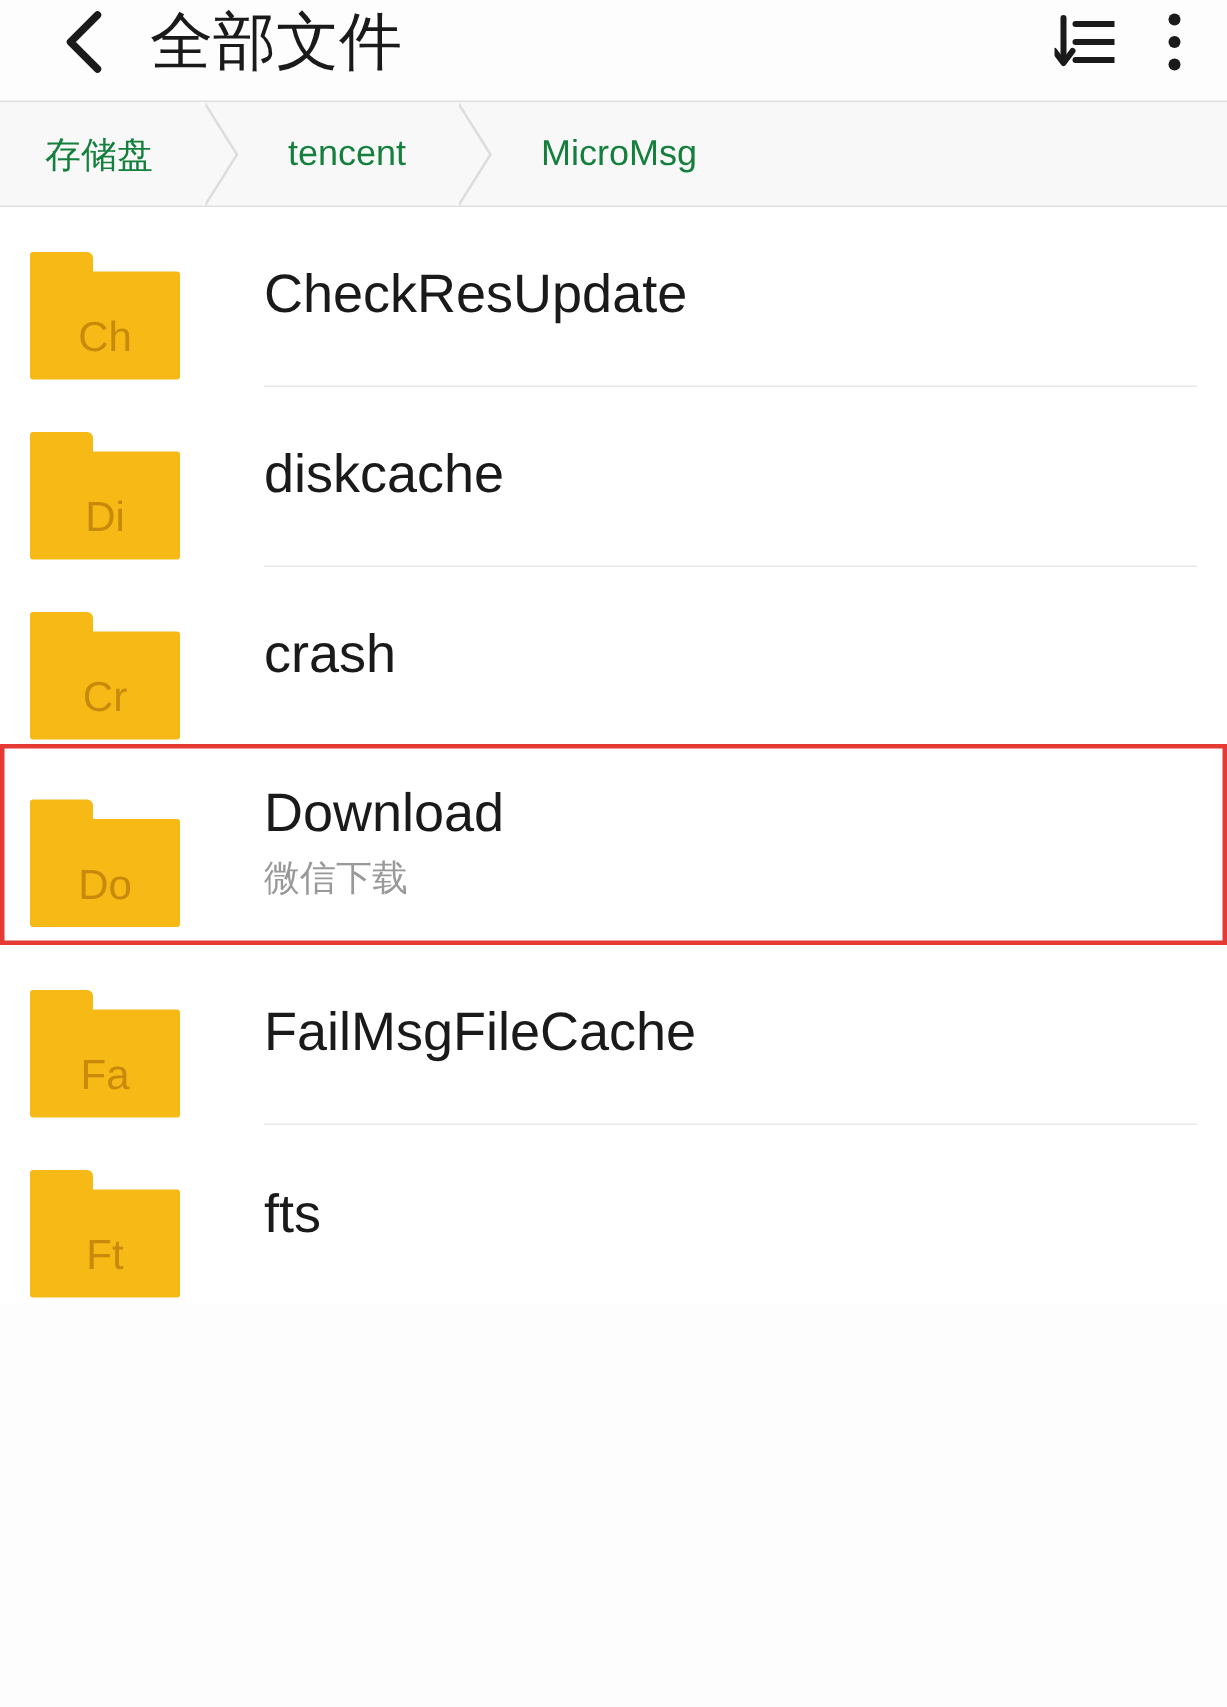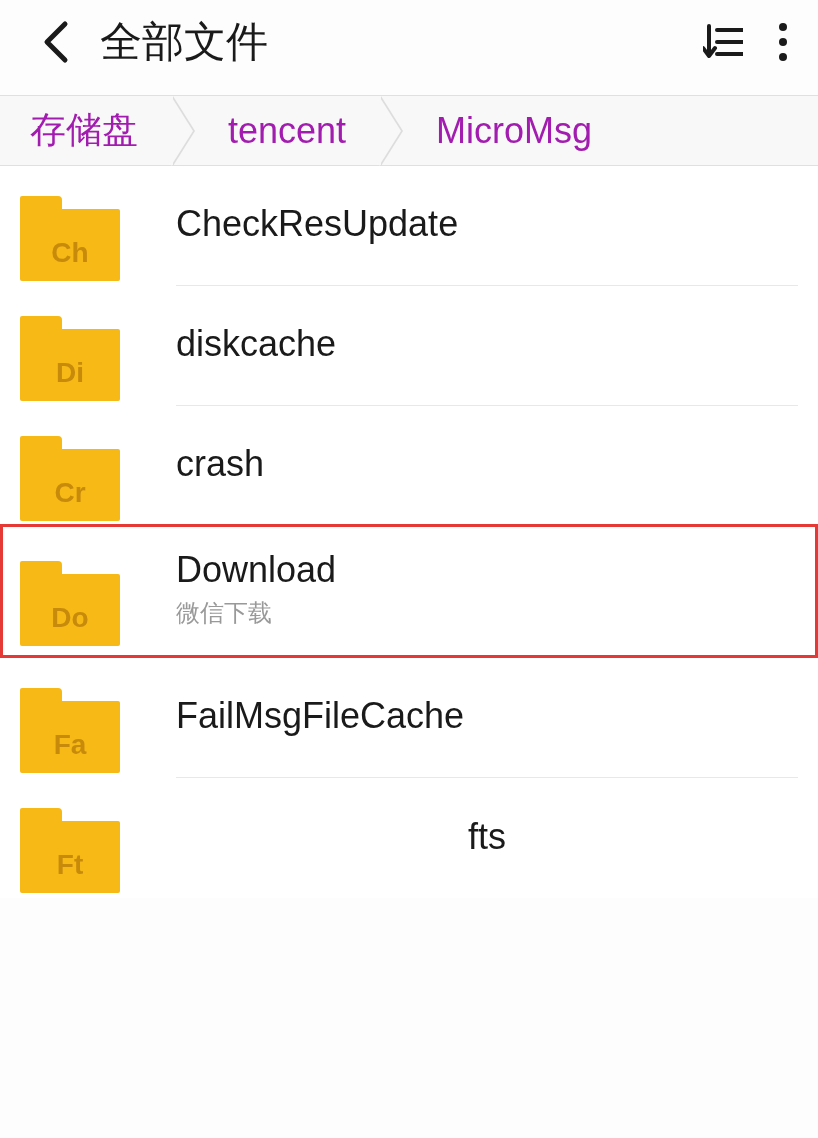--- a/index.html
+++ b/index.html
@@ -4,21 +4,21 @@
   <style>
     * { margin: 0; padding: 0; box-sizing: border-box; }
     body {
       width: 818px;
       height: 1138px;
       background: #fdfdfd;
       font-family: -apple-system, "Helvetica Neue", Arial, sans-serif;
       overflow: hidden;
     }
     .header {
-      height: 96px;
+      height: 68px;
       display: flex;
       align-items: center;
       padding: 0 20px 12px 30px;
       border-bottom: 1px solid #e0e0e0;
     }
     .back-btn {
       width: 50px;
       height: 50px;
       display: flex;
       align-items: center;
@@ -55,22 +55,22 @@
       align-items: center;
       background: #f8f8f8;
       border-bottom: 1px solid #e0e0e0;
     }
     .crumb {
       position: relative;
       padding: 0 40px 0 30px;
       height: 100%;
       display: flex;
       align-items: center;
-      font-size: 36px;
-      color: #a21caf;
+      font-size: 24px;
+      color: #15803d;
       cursor: pointer;
     }
     .crumb::after {
       content: '';
       position: absolute;
       right: -15px;
       top: 0;
       width: 0;
       height: 0;
       border-top: 35px solid transparent;
@@ -133,33 +133,33 @@
       border-radius: 2px 4px 0 0;
     }
     .folder-label {
       position: absolute;
       bottom: 12px;
       left: 0;
       width: 100%;
       text-align: center;
       font-size: 28px;
       color: #c78a0a;
-      font-weight: 700;
+      font-weight: 400;
     }
     .file-info {
       flex: 1;
       margin-left: 56px;
       padding-bottom: 28px;
       border-bottom: 1.5px solid #e8e8e8;
       min-height: 95px;
       display: flex;
       flex-direction: column;
       justify-content: center;
     }
-    .file-item:last-child .file-info { border-bottom: none; align-items: center; }
+    .file-item:last-child .file-info { border-bottom: none; }
     .file-name {
       font-size: 36px;
       color: #1a1a1a;
       font-weight: 400;
     }
     .file-sub {
       font-size: 24px;
       color: #999;
       margin-top: 6px;
     }

